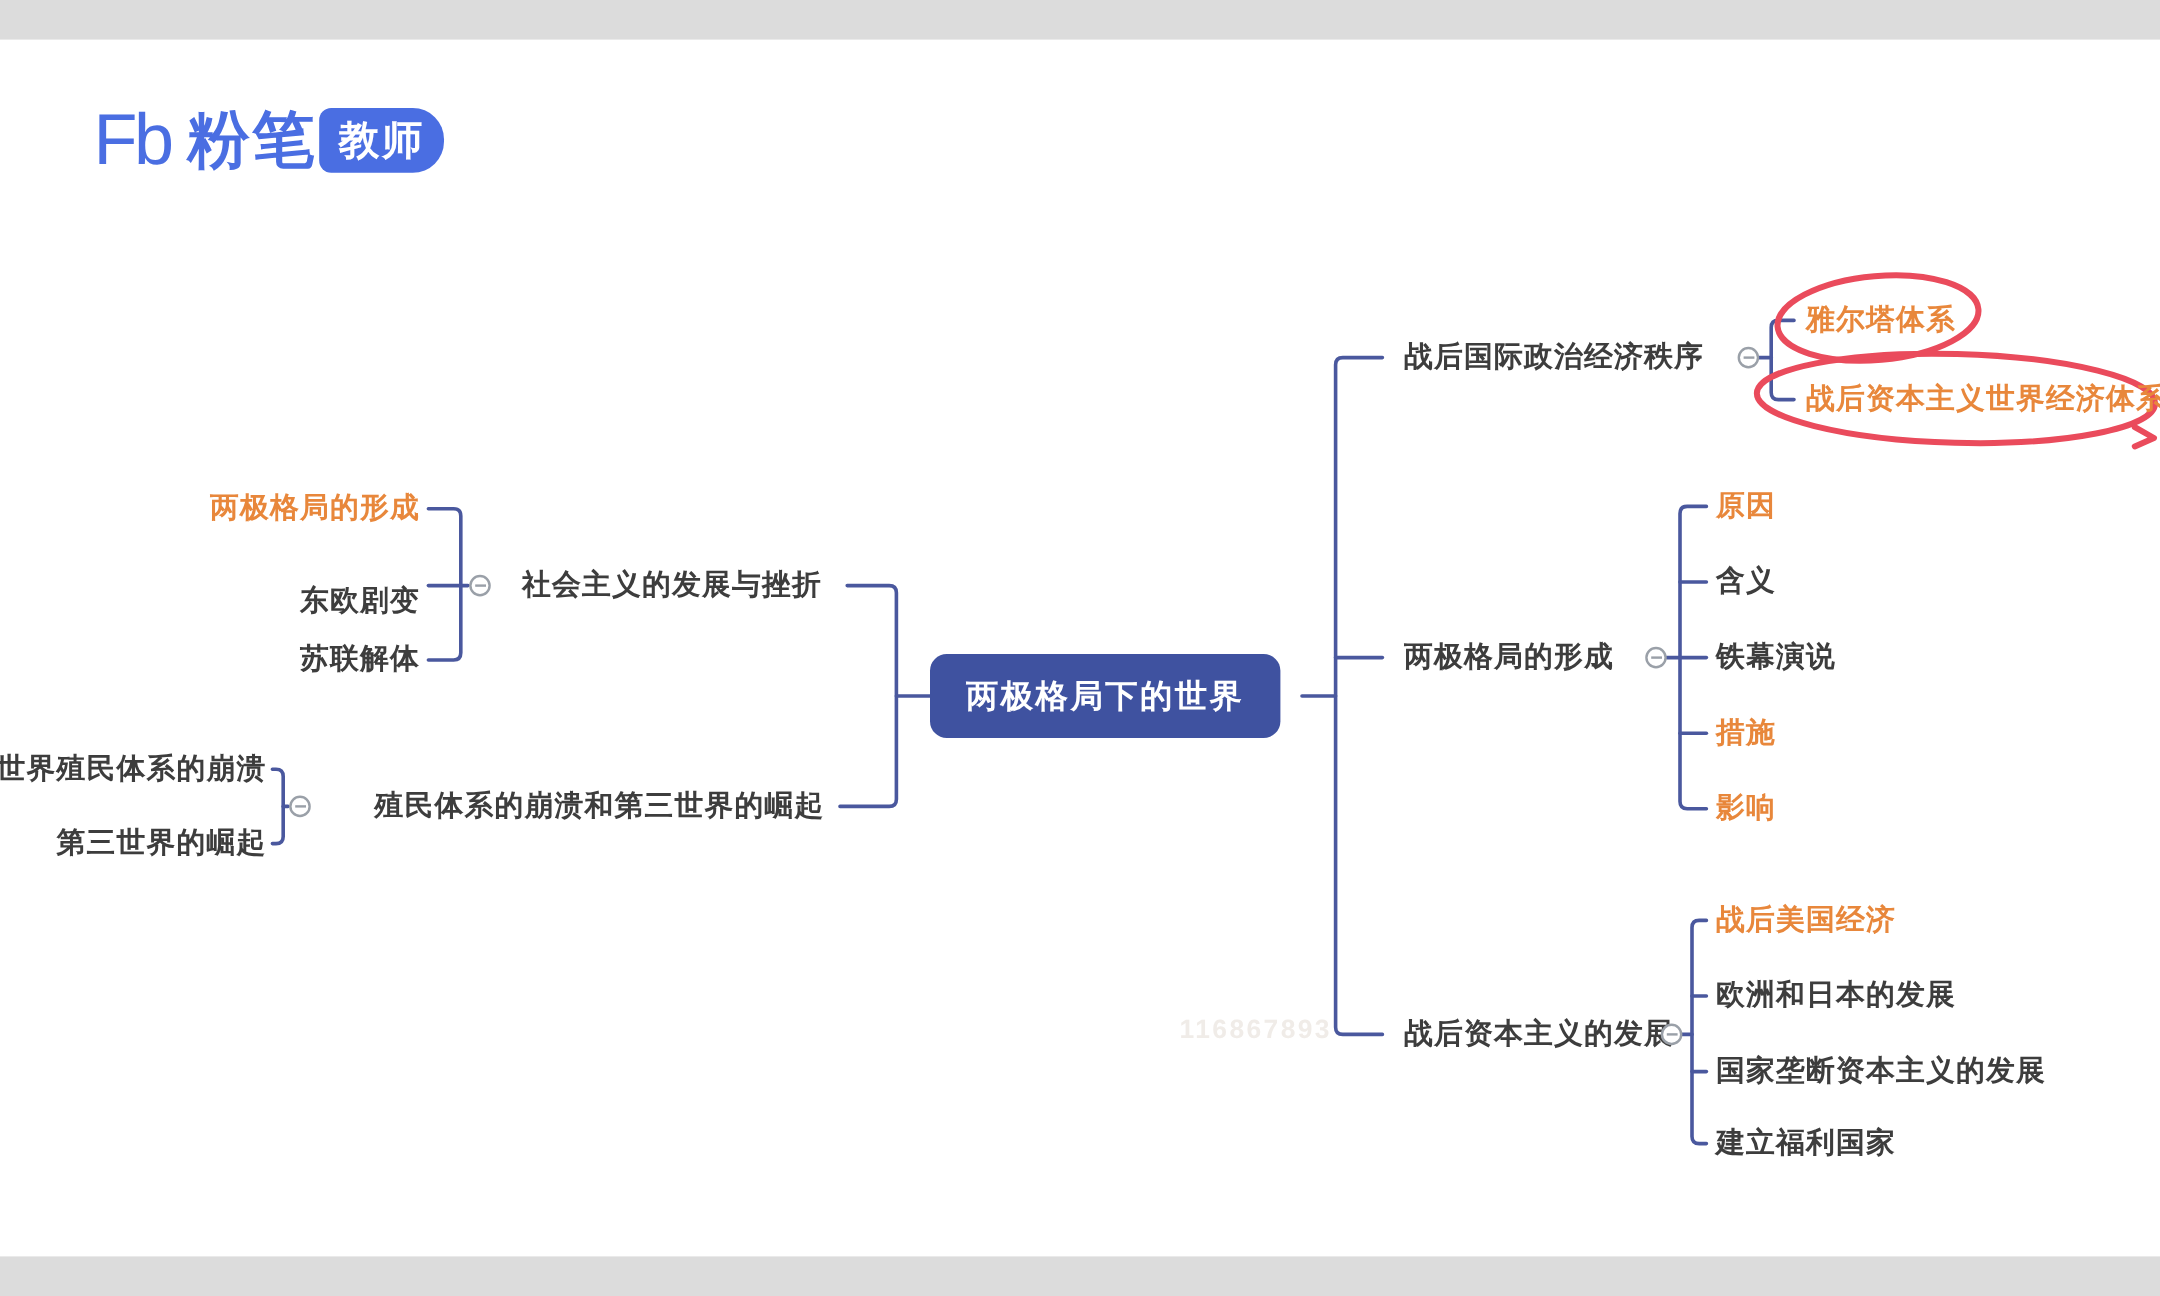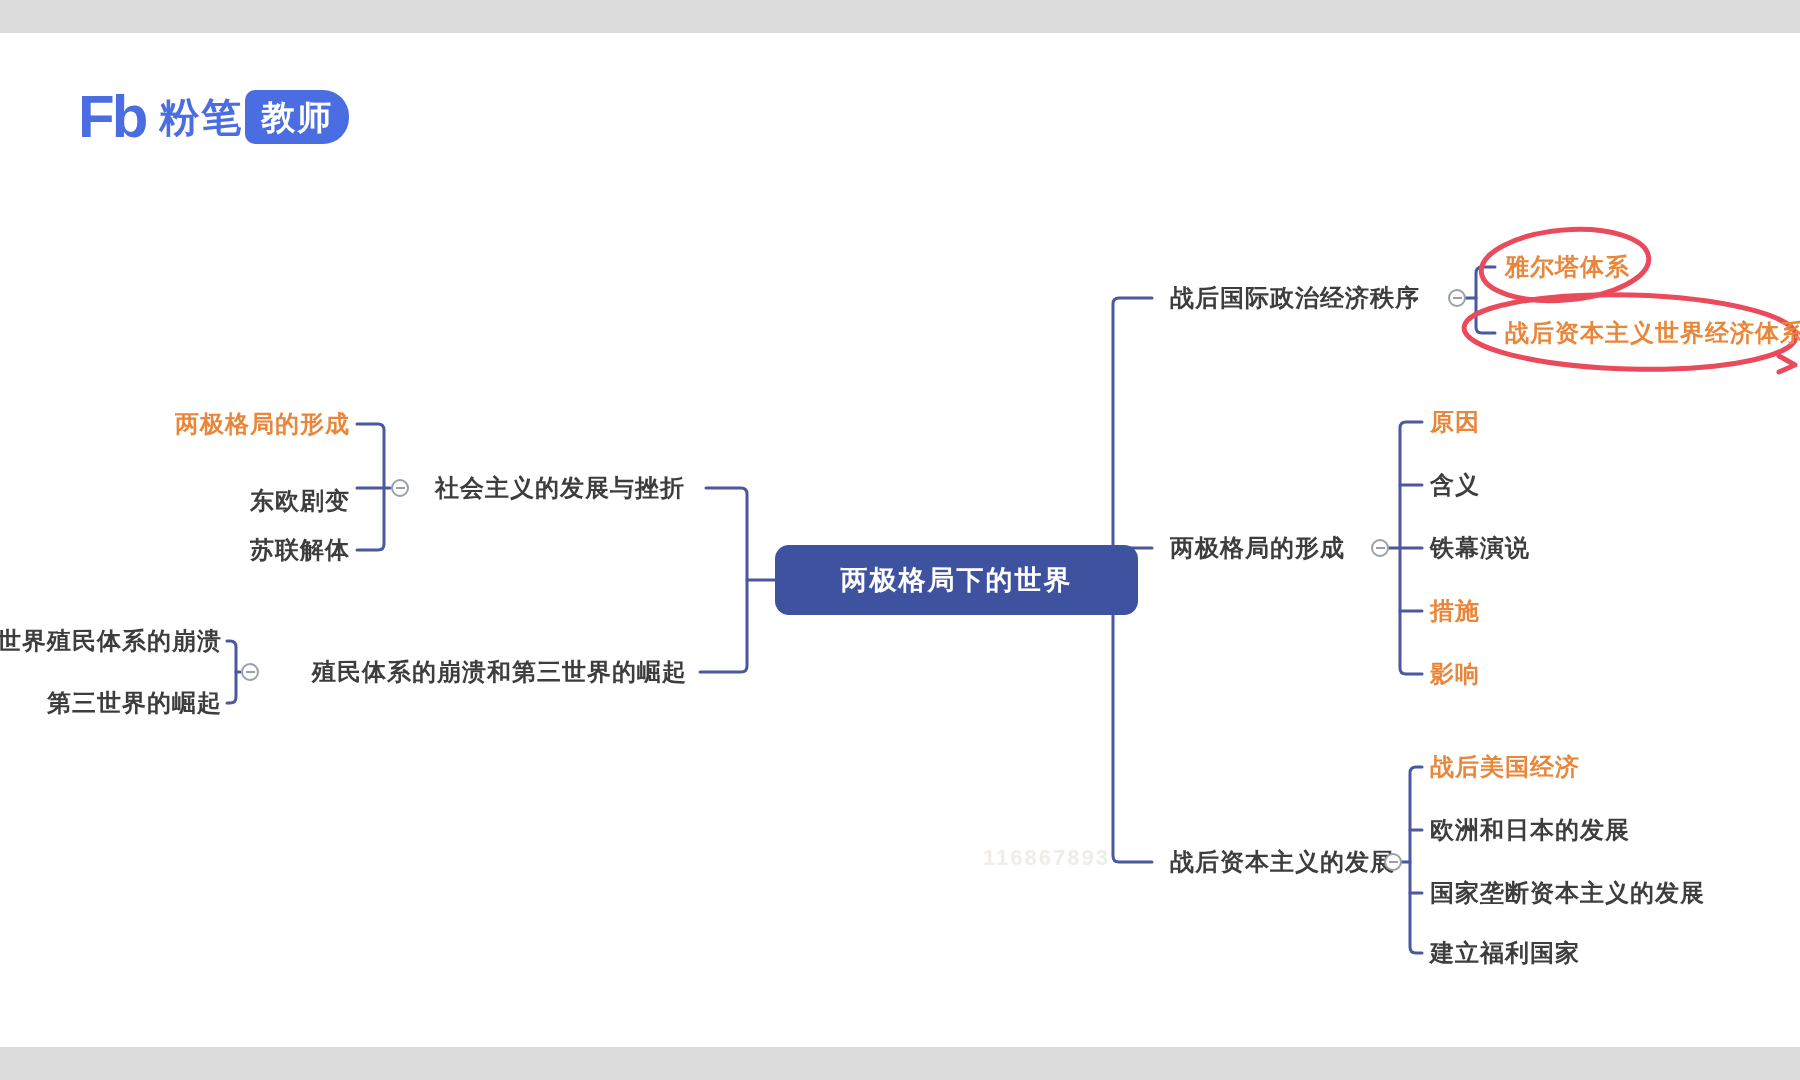--- a/index.html
+++ b/index.html
@@ -11,39 +11,39 @@
   html,body{background:#ffffff;}
   #stage{
     position:relative;width:1800px;height:1080px;overflow:hidden;background:#ffffff;
     font-family:"Liberation Sans","DejaVu Sans",sans-serif;
   }
   .bar{position:absolute;left:0;width:1800px;height:33px;background:var(--bar-gray);}
   #top-bar{top:0;} #bottom-bar{top:1047px;}
 
   
   #logo{position:absolute;left:78px;top:88px;display:flex;align-items:center;height:58px;}
-  #logo .mark{font-size:60px;font-weight:700;color:var(--logo-blue);letter-spacing:-3px;line-height:58px;text-align:center;}
-  #logo .word{font-size:40px;font-weight:800;color:var(--logo-blue);margin-left:14px;letter-spacing:2px;line-height:58px;}
+  #logo .mark{font-size:60px;font-weight:400;color:var(--logo-blue);letter-spacing:-3px;line-height:58px;text-align:center;}
+  #logo .word{font-size:52px;font-weight:800;color:var(--logo-blue);margin-left:14px;letter-spacing:2px;line-height:58px;}
   #logo .badge{
     margin-left:2px;background:var(--logo-blue);color:#fff;font-size:34px;font-weight:800;
     height:54px;line-height:54px;padding:0 16px;border-radius:10px 26px 26px 10px;letter-spacing:2px;
   }
 
   svg#wires{position:absolute;left:0;top:0;}
   .branch{stroke:var(--line-blue);stroke-width:3;fill:none;stroke-linecap:round;stroke-linejoin:round;}
   .red{stroke:var(--red);stroke-width:5;fill:none;stroke-linecap:round;stroke-linejoin:round;}
 
   .node{
     position:absolute;white-space:nowrap;font-size:24px;font-weight:600;
     color:var(--text-dark);line-height:34px;letter-spacing:1px;cursor:default;
   }
   .node.orange{color:var(--orange);}
 
   #root-node{
-    position:absolute;left:775px;top:545px;width:363px;height:70px;background:var(--node-blue);
+    position:absolute;left:775px;top:545px;width:292px;height:70px;background:var(--node-blue);
     border-radius:14px;display:flex;align-items:center;justify-content:center;
     color:#ffffff;font-size:27px;font-weight:700;letter-spacing:2px;
   }
 
   .collapse{
     position:absolute;width:18px;height:18px;border:2px solid #9AA0A8;border-radius:50%;
     background:#ffffff;display:flex;align-items:center;justify-content:center;cursor:pointer;
   }
   .collapse .dash{width:9px;height:2px;background:#9AA0A8;}
 

